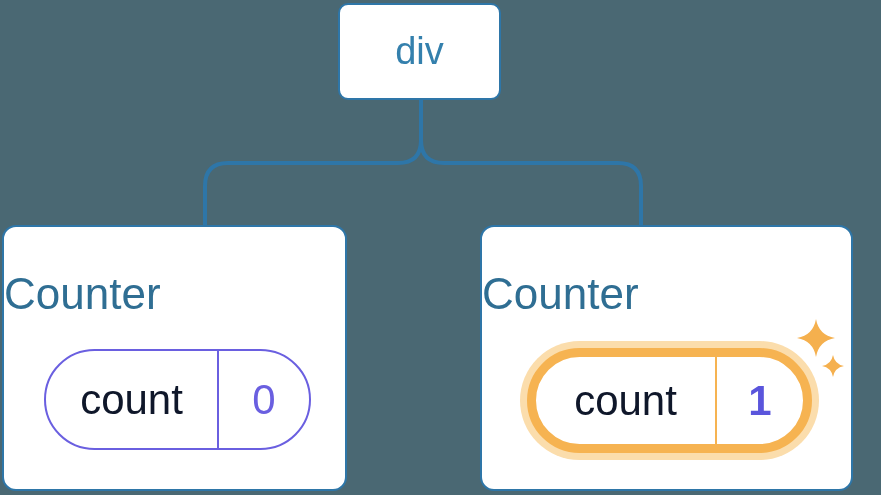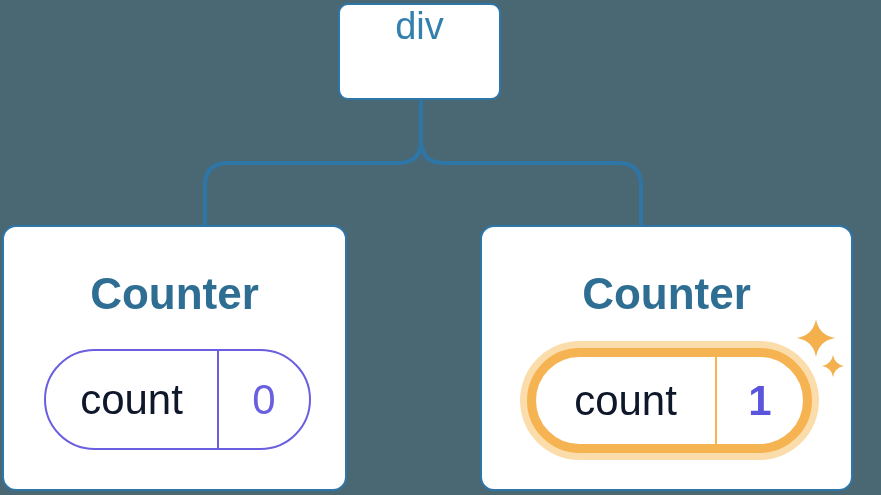--- a/index.html
+++ b/index.html
@@ -13,38 +13,38 @@
   svg.connector {
     position: absolute; left: 0; top: 0; z-index: 0;
   }
   .root-node {
     position: absolute; left: 338px; top: 3px;
     width: 163px; height: 97px;
     box-sizing: border-box;
     background: #ffffff;
     border: 2.5px solid #2E76A8;
     border-radius: 10px;
-    display: flex; justify-content: center;
+    display: flex; align-items: center; justify-content: center;
     color: #3480AD; font-size: 38px; font-weight: 500;
     z-index: 1;
   }
   .card {
     position: absolute; top: 225px; height: 266px;
     box-sizing: border-box;
     background: #ffffff;
     border: 2.5px solid #2E76A8;
     border-radius: 14px;
     z-index: 1;
   }
   .card-left  { left: 2px;   width: 345px; }
   .card-right { left: 480px; width: 373px; }
   .card-title {
     position: absolute; top: 45px; left: 0; right: 0;
-    text-align: center;
-    font-size: 44px; line-height: 44px; font-weight: 700;
+    text-align: left;
+    font-size: 44px; line-height: 44px; font-weight: 400;
     color: #2F6E93;
   }
   .pill {
     position: absolute;
     box-sizing: border-box;
     background: #ffffff;
     display: flex;
   }
   .pill-plain {
     left: 40px; top: 122px;

